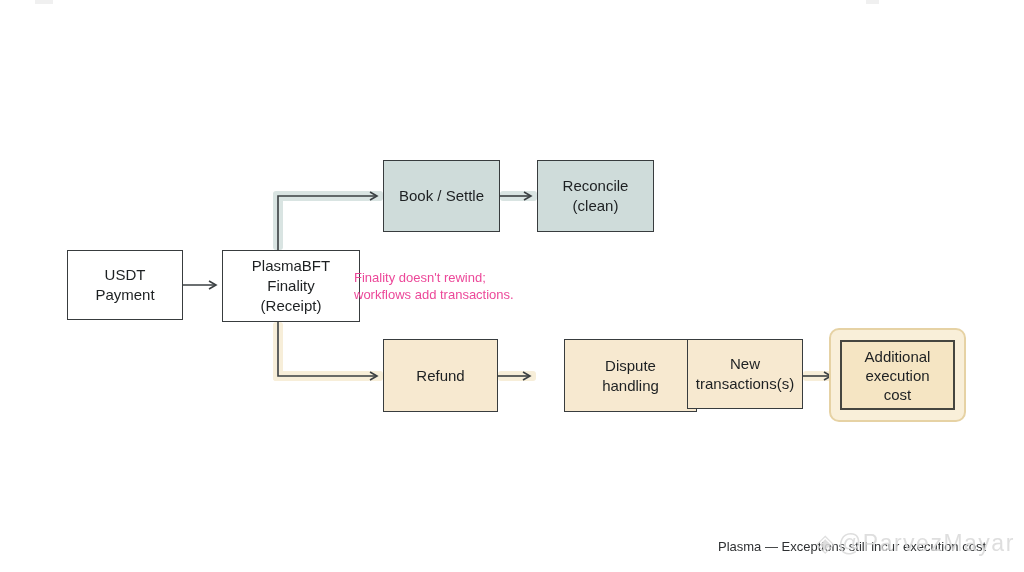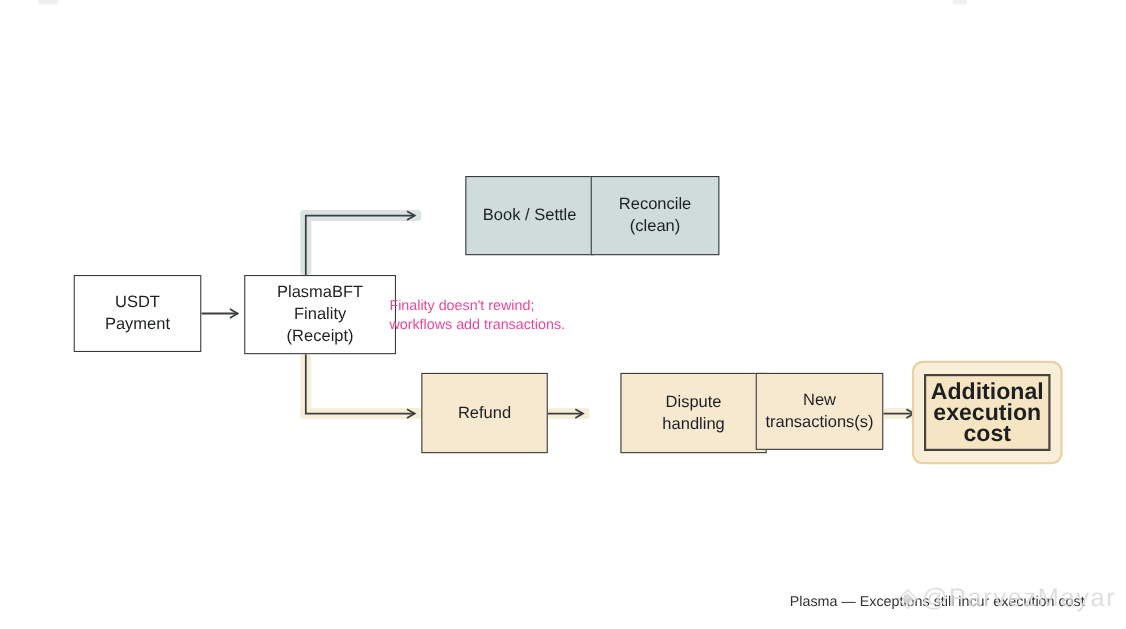--- a/index.html
+++ b/index.html
@@ -24,21 +24,21 @@
     white-space: pre-line;
     border: 1.5px solid #383c3e;
     box-sizing: border-box;
     background: #ffffff;
     z-index: 3;
   }
   .node.clean { background: #cfdcda; }
   .node.exception { background: #f7e9d0; }
   .n-usdt      { left: 67px;  top: 250px; width: 116px; height: 70px; text-align: center; }
   .n-plasma    { left: 222px; top: 250px; width: 138px; height: 72px; }
-  .n-book      { left: 383px; top: 160px; width: 117px; height: 72px; margin-left: 40px; }
+  .n-book      { left: 383px; top: 160px; width: 117px; height: 72px; }
   .n-reconcile { left: 537px; top: 160px; width: 117px; height: 72px; }
   .n-refund    { left: 383px; top: 339px; width: 115px; height: 73px; }
   .n-dispute   { left: 564px; top: 339px; width: 133px; height: 73px; }
   .n-newtx     { left: 687px; top: 339px; width: 116px; height: 70px; }
   
   .n-additional-outer {
     position: absolute;
     left: 829px; top: 328px; width: 137px; height: 94px;
     box-sizing: border-box;
     background: #f9efd9;
@@ -51,22 +51,22 @@
   }
   .n-additional-inner {
     width: 115px; height: 70px;
     box-sizing: border-box;
     background: #f5e5c3;
     border: 2px solid #45453f;
     display: flex;
     align-items: center;
     justify-content: center;
     text-align: center;
-    font-size: 21px;
-    font-weight: bold;
+    font-size: 15px;
+    font-weight: normal;
     line-height: 19px;
     white-space: pre-line;
   }
   
   .band { position: absolute; z-index: 1; border-radius: 3px; }
   .band.clean { background: #d9e4e2; }
   .band.exception { background: #f7eed9; }
   .b-top-v   { left: 273px; top: 192px; width: 10px; height: 58px; }
   .b-top-h   { left: 273px; top: 191px; width: 110px; height: 10px; }
   .b-book    { left: 500px; top: 191px; width: 37px;  height: 10px; }

